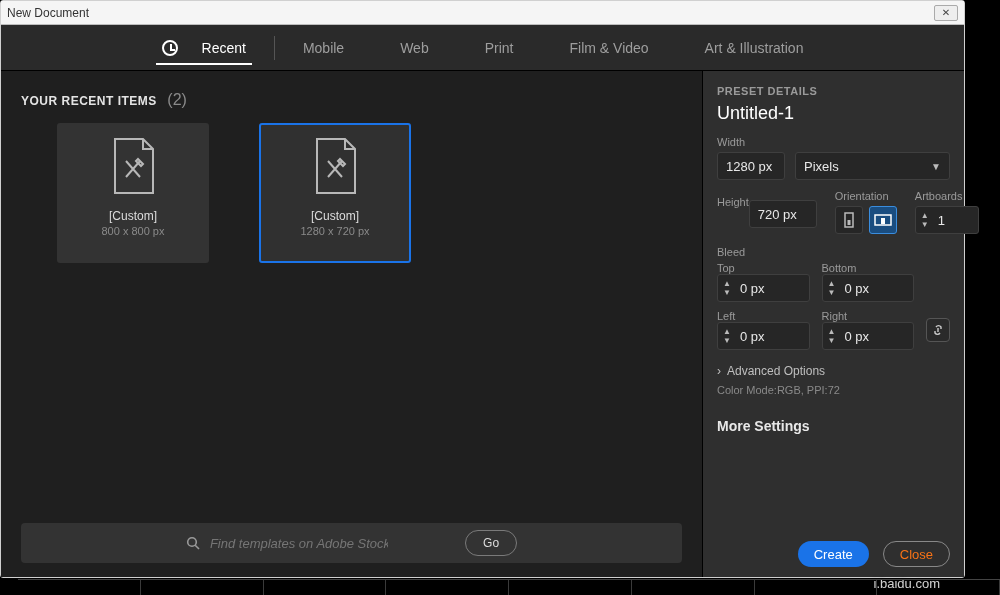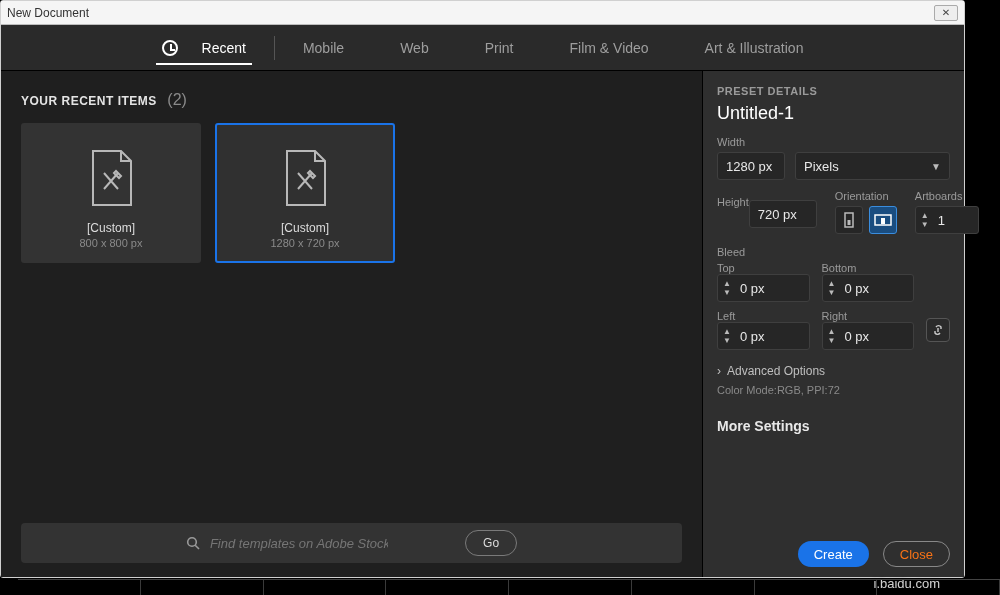--- a/index.html
+++ b/index.html
@@ -36,23 +36,23 @@
   
   .body { flex:1; display:flex; min-height:0;}
   .left { flex:1; background:#1f1f1f; padding:20px 20px 14px 20px; display:flex; flex-direction:column; min-width:0;}
   .right{ width:262px; background:#2f2f2f; border-left:1px solid #000; padding:14px 14px 10px 14px; display:flex; flex-direction:column; }
 
   .section-title{ color:#e4e4e4; font-size:12px; letter-spacing:.5px; font-weight:700; }
   .count{ color:#8a8a8a; margin-left:6px; font-weight:400;}
 
   .cards{ display:flex; gap:14px; margin-top:14px;}
   .card{
-    width:180px;height:140px;background:#333333;border:2px solid transparent;border-radius:3px;
-    display:flex;flex-direction:column;align-items:center;justify-content:flex-end;padding-bottom:12px;
-    color:#ddd; font-size:12px;
+    width:152px;height:140px;background:#333333;border:2px solid transparent;border-radius:3px;
+    display:flex;flex-direction:column;align-items:center;justify-content:center;padding-bottom:12px;
+    color:#ddd; font-size:12px;margin-left:36px;
   }
   .card.selected{ border-color:#1a73e8; background:#303030;}
   .doc-ico{ width:48px;height:58px; margin-bottom:14px; }
   .card .lbl{color:#ddd;}
   .card .dim{color:#8a8a8a; font-size:11px; margin-top:2px;}
 
   
   .searchbar{
     margin-top:auto; height:40px; background:#333333; border-radius:4px;
     display:flex; align-items:center; padding:0 12px; gap:10px;

